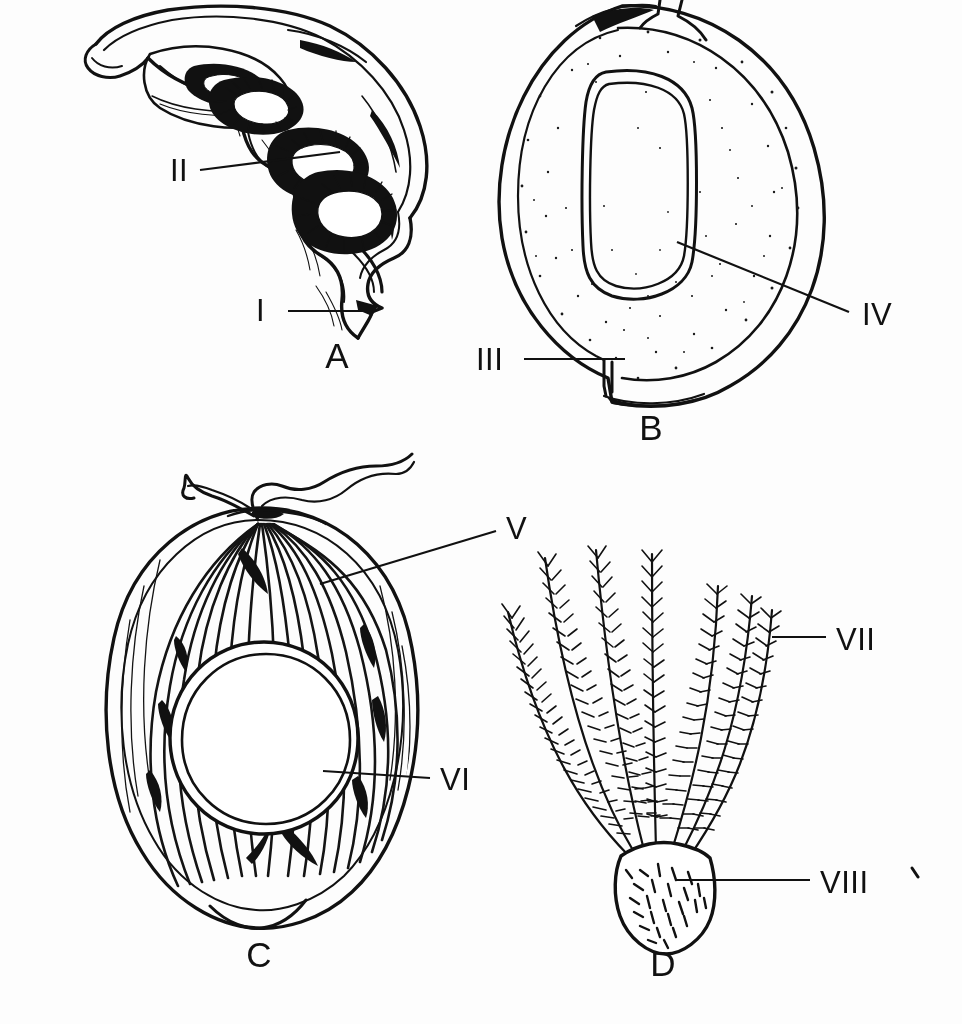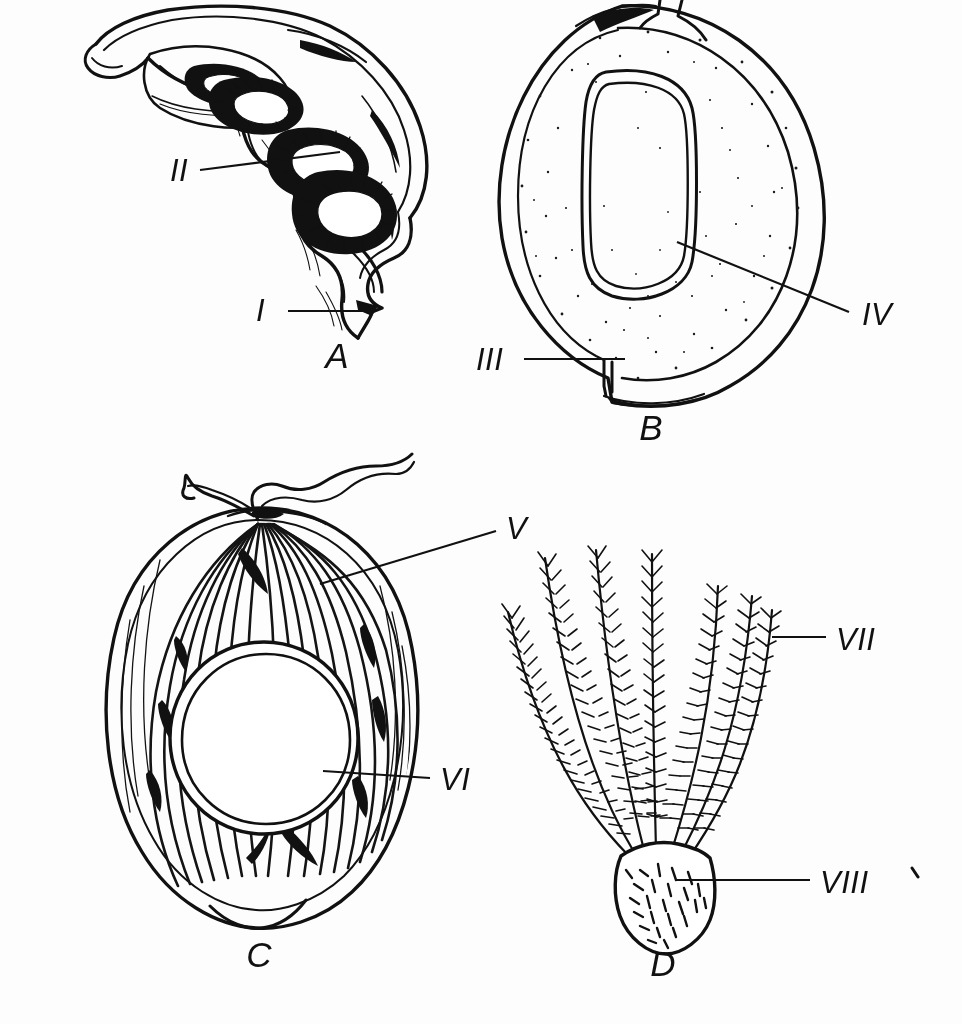--- a/index.html
+++ b/index.html
@@ -10,21 +10,20 @@
   }
   body {
     font-family: "Liberation Sans", "DejaVu Sans", sans-serif;
   }
   #figure-root {
     position: relative;
     width: 962px;
     height: 1024px;
     background: #fdfdfd;
     overflow: hidden;
-    font-style: italic;
   }
   #figure-svg {
     position: absolute;
     top: 0;
     left: 0;
     width: 962px;
     height: 1024px;
     display: block;
   }
   .ink {

